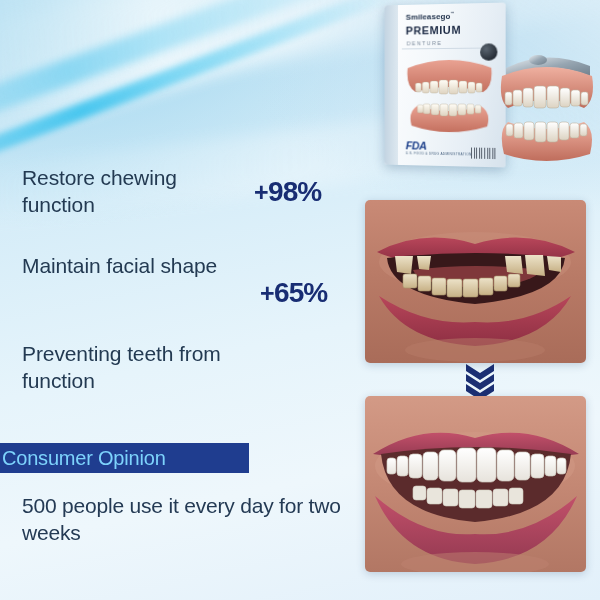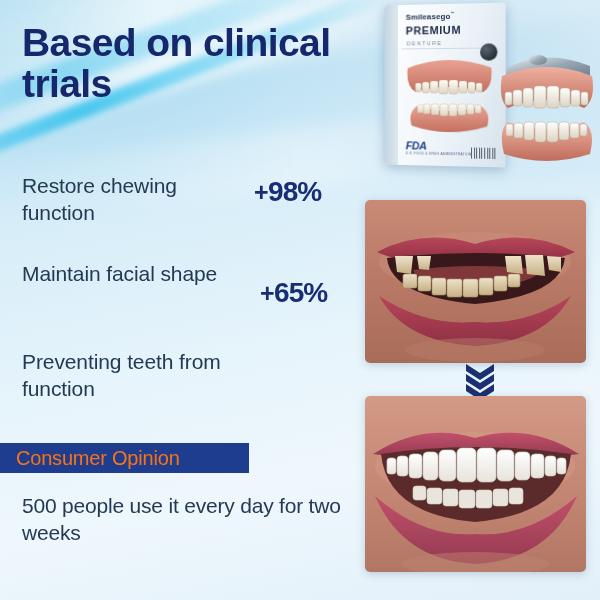--- a/index.html
+++ b/index.html
@@ -41,39 +41,39 @@
   .headline {
     position:absolute; left:22px; top:22px; width:350px;
     color:#16286b; font-weight:bold; font-size:39px; line-height:1.06;
     letter-spacing:-0.6px;
   }
 
   
   .benefits { position:absolute; left:22px; top:165px; width:340px; }
   .brow { position:relative; height:88px; }
   .btext {
-    position:absolute; left:0; top:8px; width:215px;
+    position:absolute; left:0; top:0; width:215px;
     color:#233a52; font-size:21px; line-height:1.27; letter-spacing:-.1px;
   }
   .bpct {
     position:absolute; color:#182d73; font-weight:bold;
     font-size:25px; letter-spacing:-.5px; white-space:nowrap;
   }
   .bpct b { font-size:28px; letter-spacing:-1px; }
   .p0 { left:232px; top:11px; }
   .p1 { left:238px; top:24px; }
   .p2 { left:230px; top:24px; }
 
   
   .banner {
     position:absolute; left:0; top:443px; width:249px; height:30px;
     background:#1f3d8f; display:flex; align-items:center;
   }
   .banner span {
-    color:#f97316; font-size:20px; padding-left:16px; letter-spacing:-.2px;
+    color:#7dd3fc; font-size:20px; padding-left:2px; letter-spacing:-.2px;
   }
   .note {
     position:absolute; left:22px; top:492px; width:330px;
     color:#243a54; font-size:21px; line-height:1.3; letter-spacing:-.2px;
   }
 
   
   .boxwrap { position:absolute; left:383px; top:4px; width:122px; height:162px; }
   .box {
     position:absolute; inset:0;
@@ -143,21 +143,20 @@
 
 <div id="ad">
 
   <div class="streak s1"></div>
   <div class="streak s4"></div>
   <div class="streak s2"></div>
   <div class="streak s3"></div>
   <div class="streak s6"></div>
   <div class="streak s5"></div>
 
-  <div class="headline">Based on clinical trials</div>
 
   <div class="benefits">
 
     <div class="brow">
       <div class="btext">Restore chewing function</div>
       <div class="bpct p0"><span>+</span><b>98%</b></div>
     </div>
 
     <div class="brow">
       <div class="btext">Maintain facial shape</div>

